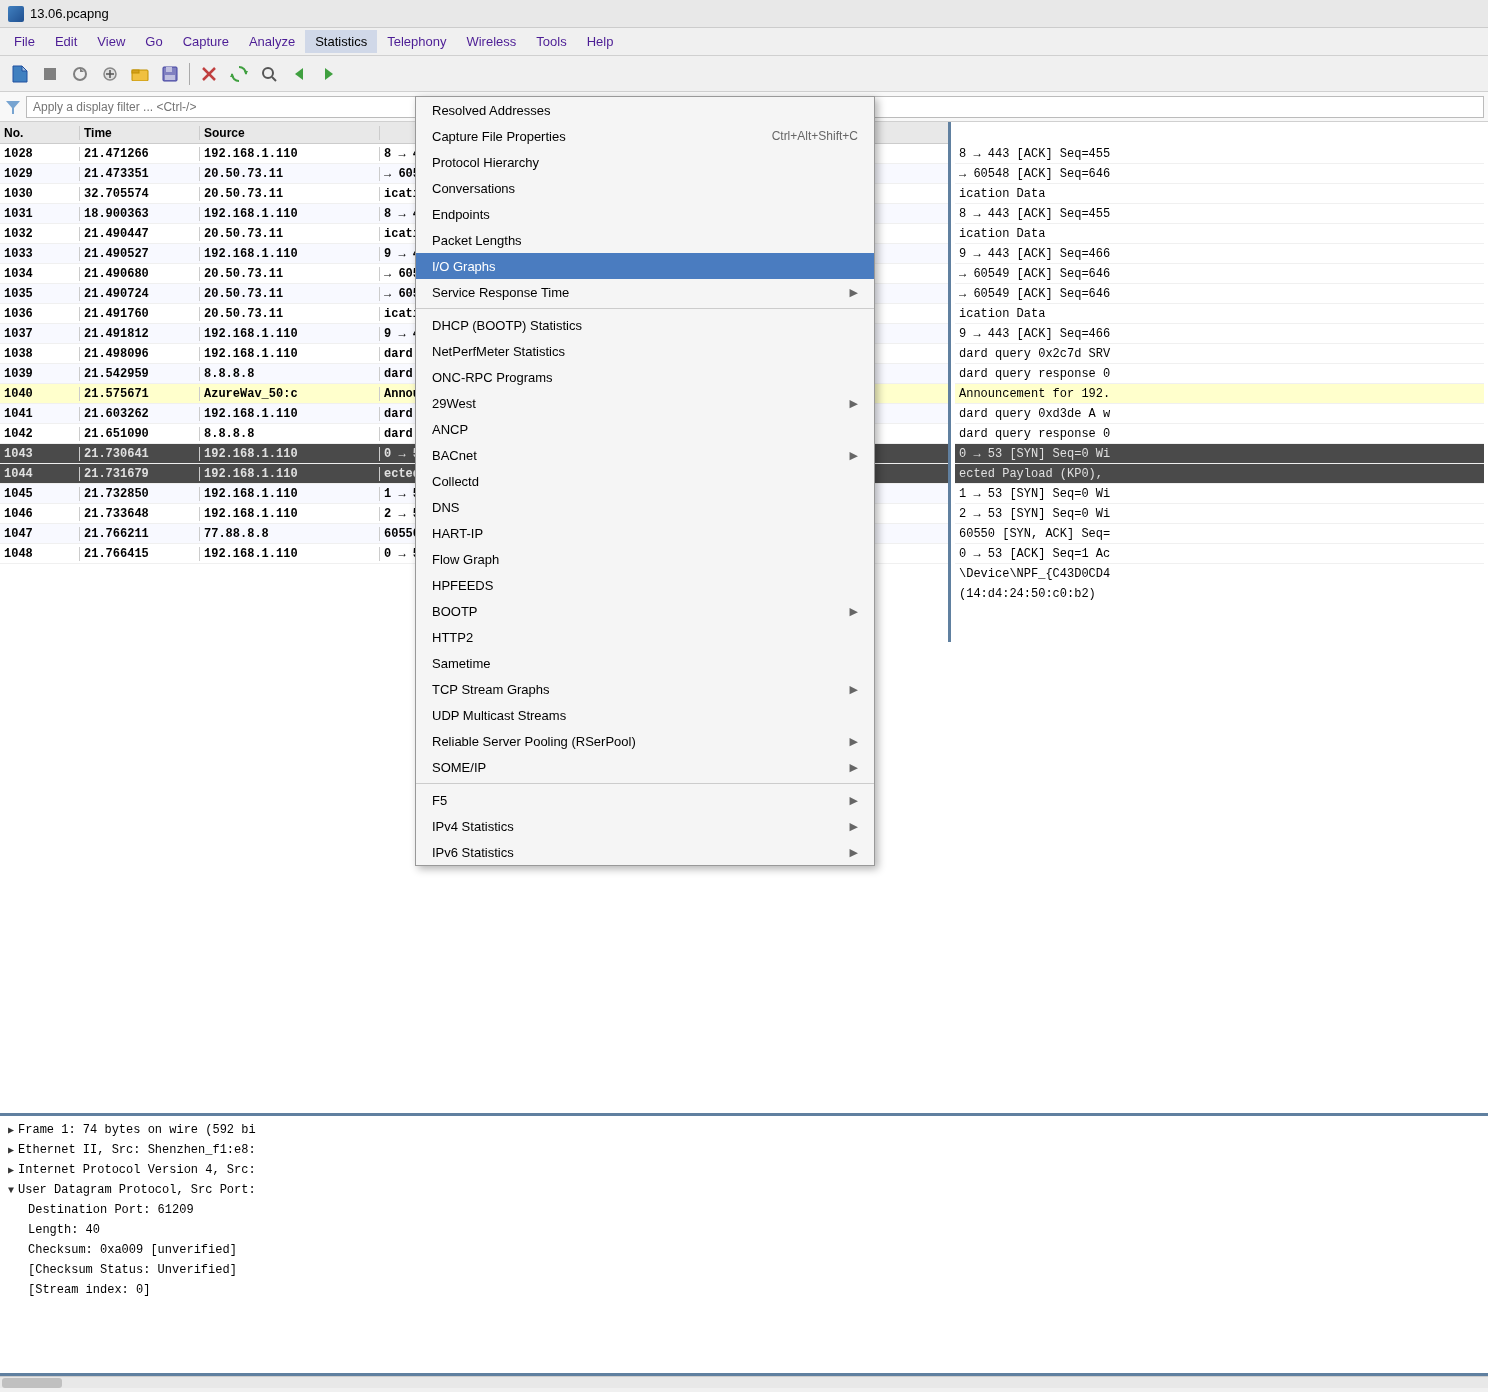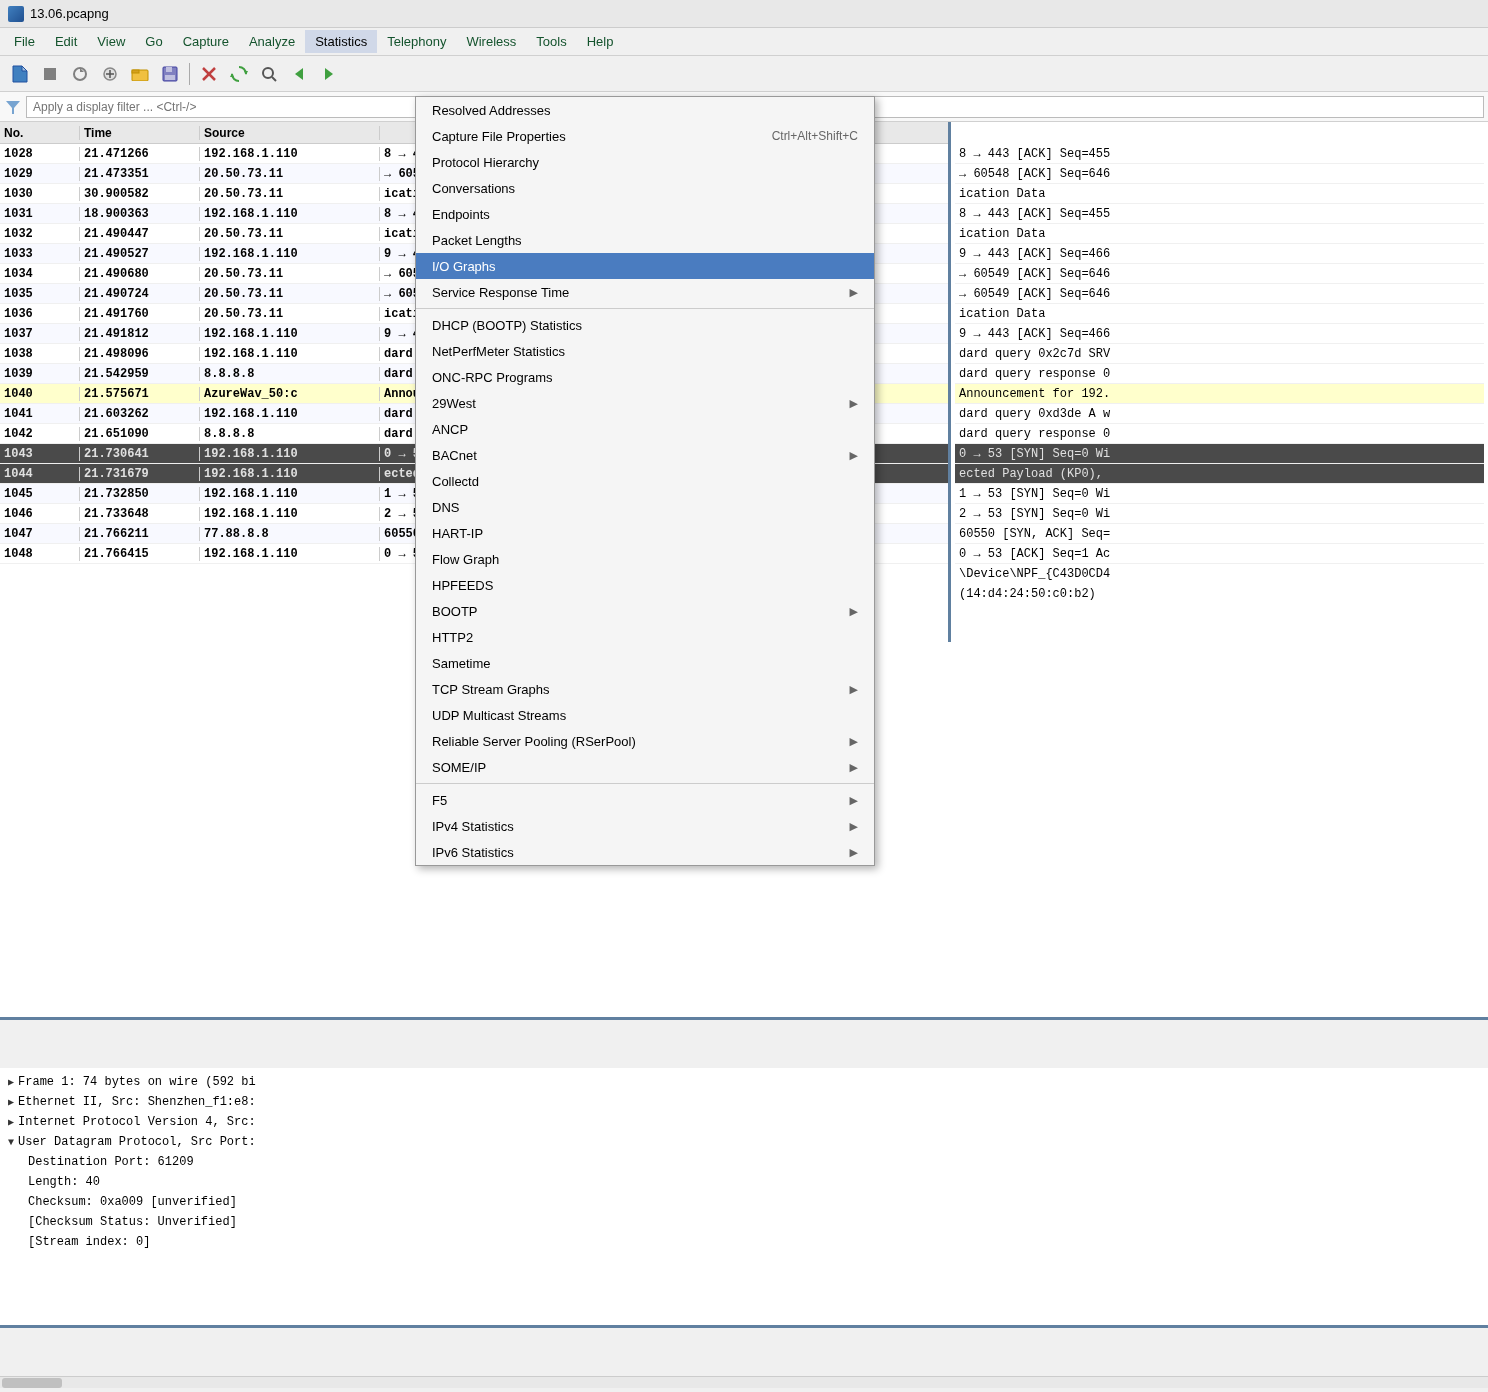--- a/index.html
+++ b/index.html
@@ -39,21 +39,21 @@
       background: #f0f0f0;
       height: 28px;
       display: flex;
       align-items: center;
       padding: 0 4px;
       border-bottom: 1px solid #d0d0d0;
     }
     .menu-item {
       padding: 4px 10px;
       cursor: pointer;
-      color: #14532d;
+      color: #4c1d95;
       font-size: 13px;
     }
     .menu-item.active {
       background: #d0d8e8;
       color: #000;
     }
 
     
     .toolbar {
       background: #f0f0f0;
@@ -317,21 +317,21 @@
 
 <div class="filter-bar">
   <svg width="18" height="18" style="margin-right:4px;flex-shrink:0">
       <polygon points="2,3 16,3 10,10 10,16 8,16 8,10" fill="#4080c0" opacity="0.7"></polygon>
     </svg>
   <input class="filter-input" type="text" placeholder="Apply a display filter ... &lt;Ctrl-/&gt;" style="">
 </div>
 
 <div style="display:flex; flex:1; position:relative; height:calc(1392px - 126px);">
 
-  <div style="flex:1; display:flex; flex-direction:column; overflow:hidden;gap:48px;">
+  <div style="flex:1; display:flex; flex-direction:column; overflow:hidden;">
 
     <div class="packet-list" style="height:520px; overflow:hidden;">
       <div class="packet-list-header">
         <div class="col-no">No.</div>
         <div class="col-time">Time</div>
         <div class="col-src">Source</div>
         <div class="col-info"></div>
       </div>
       <div id="packet-rows-container">
           <div class="packet-row">
@@ -341,21 +341,21 @@
     <div class="col-info">8 → 443 [ACK] Seq=455</div>
   </div>
           <div class="packet-row">
     <div class="col-no">1029</div>
     <div class="col-time">21.473351</div>
     <div class="col-src">20.50.73.11</div>
     <div class="col-info">→ 60548 [ACK] Seq=646</div>
   </div>
           <div class="packet-row">
     <div class="col-no">1030</div>
-    <div class="col-time">30.900582</div>
+    <div class="col-time">32.705574</div>
     <div class="col-src">20.50.73.11</div>
     <div class="col-info">ication Data</div>
   </div>
           <div class="packet-row">
     <div class="col-no">1031</div>
     <div class="col-time">18.900363</div>
     <div class="col-src">192.168.1.110</div>
     <div class="col-info">8 → 443 [ACK] Seq=455</div>
   </div>
           <div class="packet-row">

